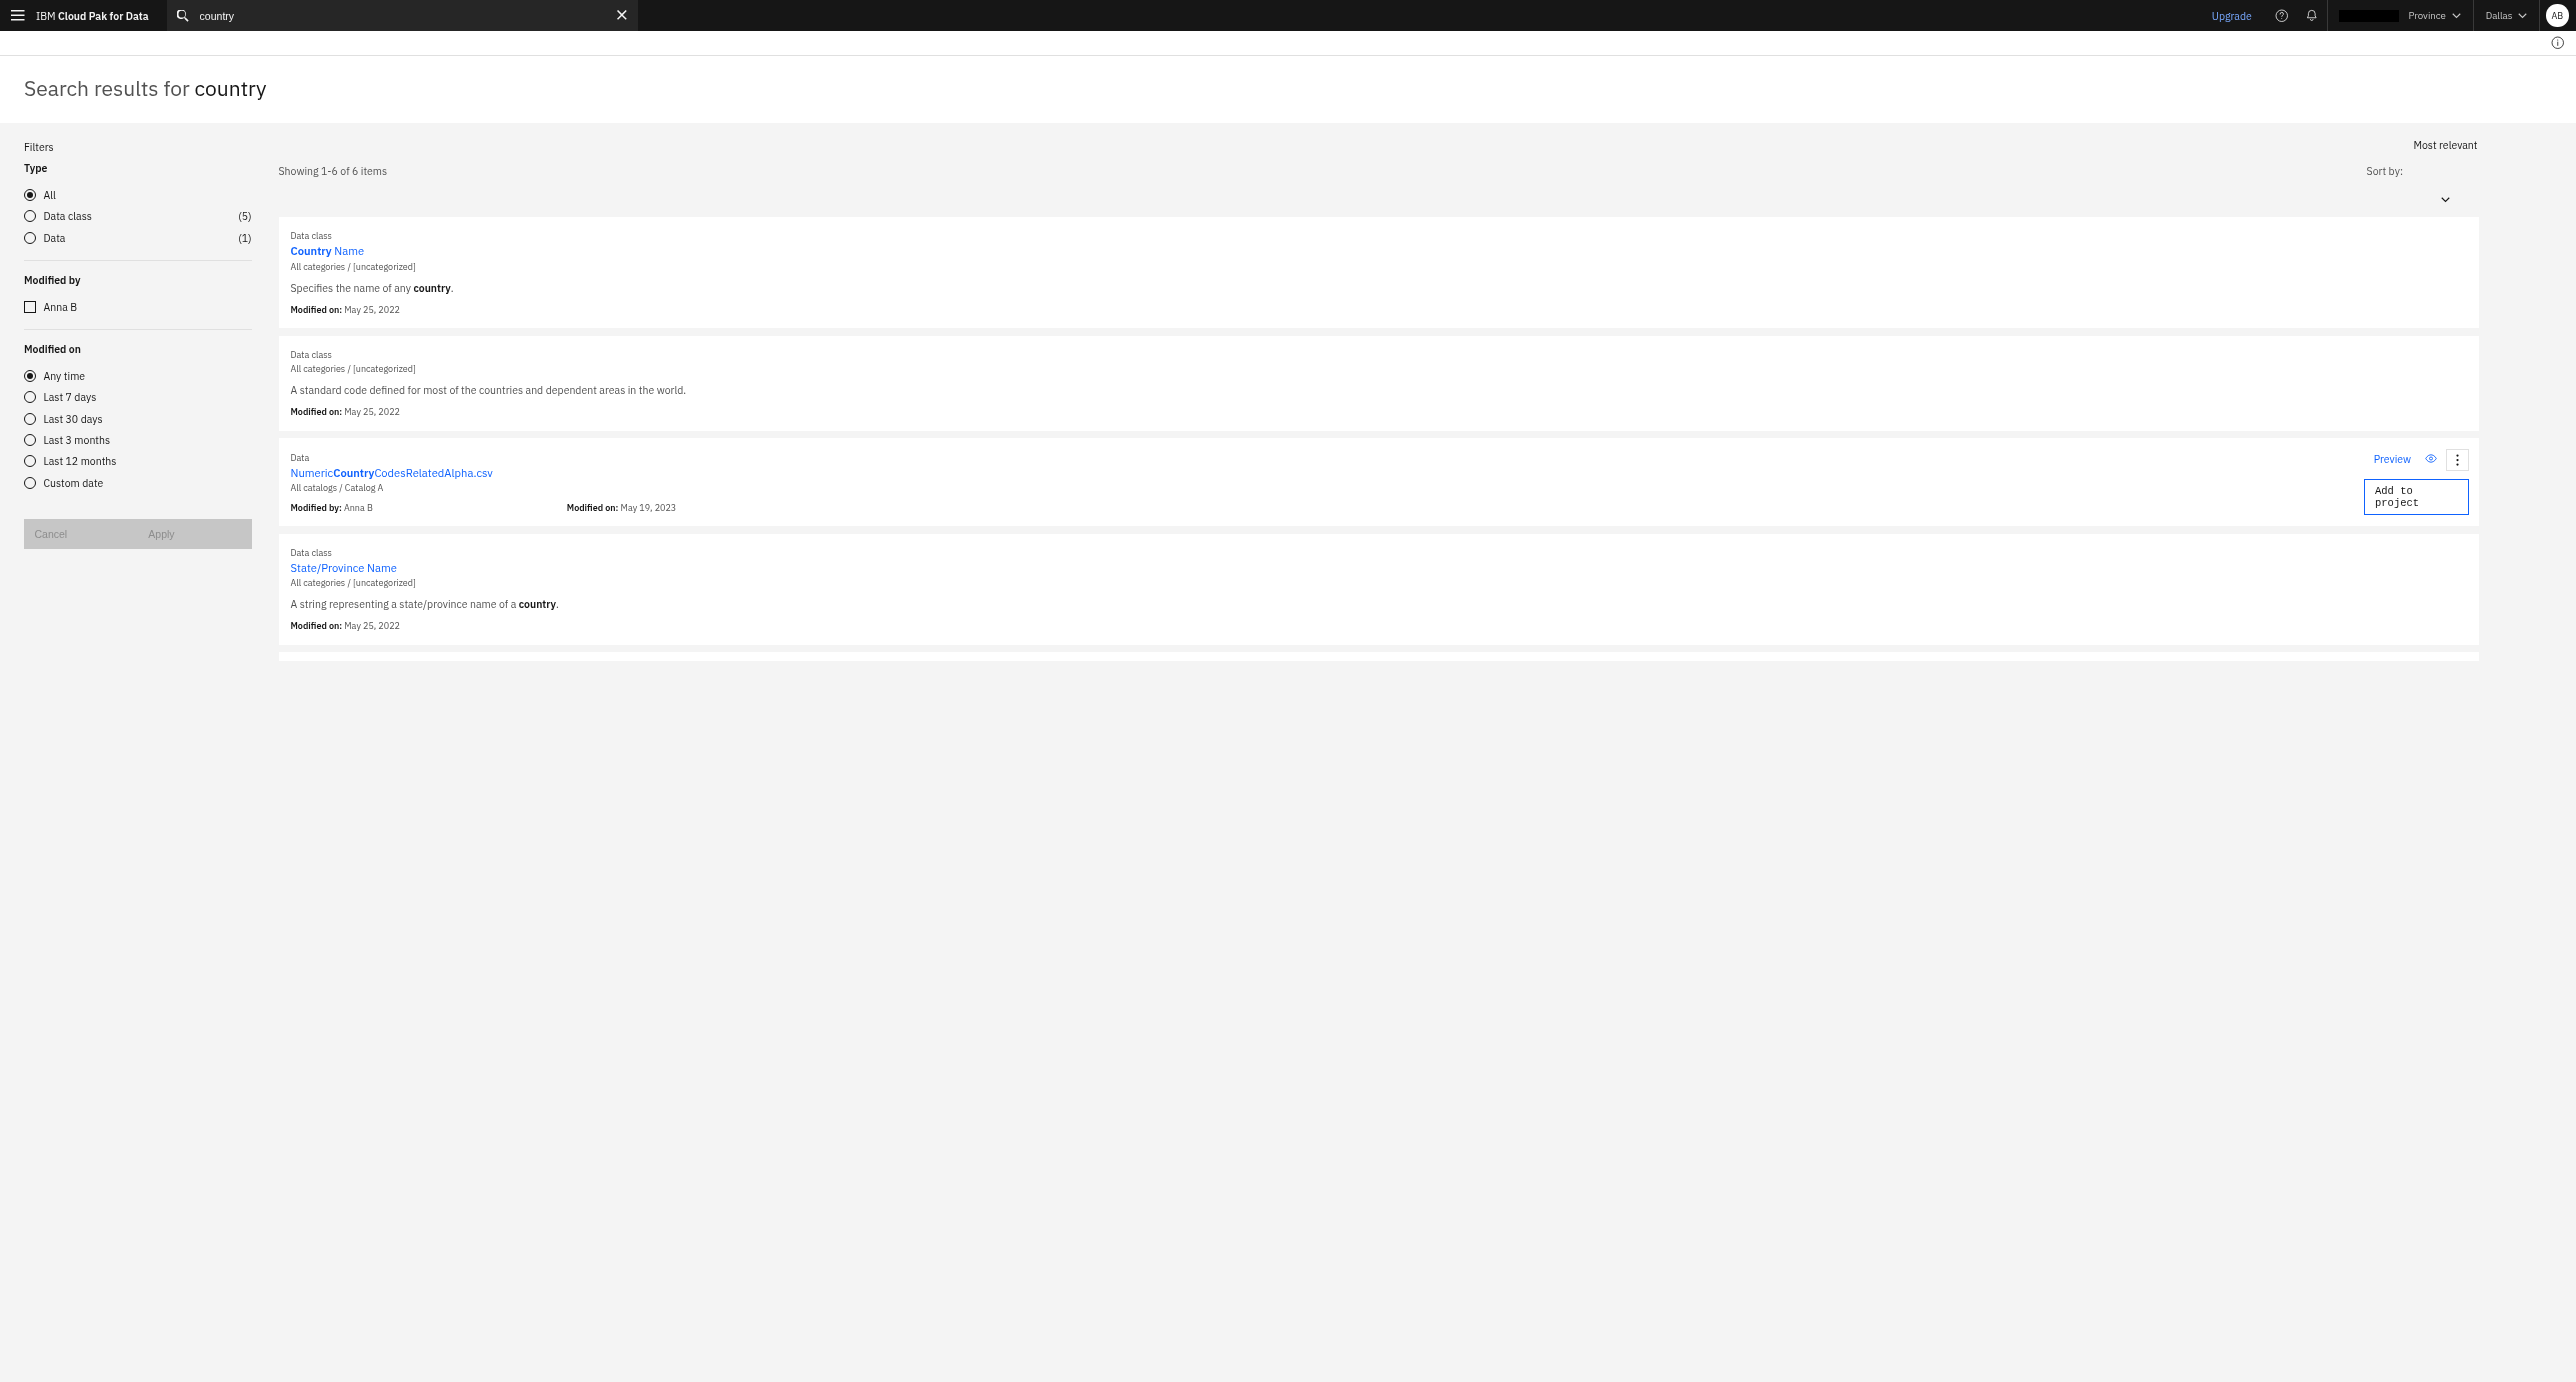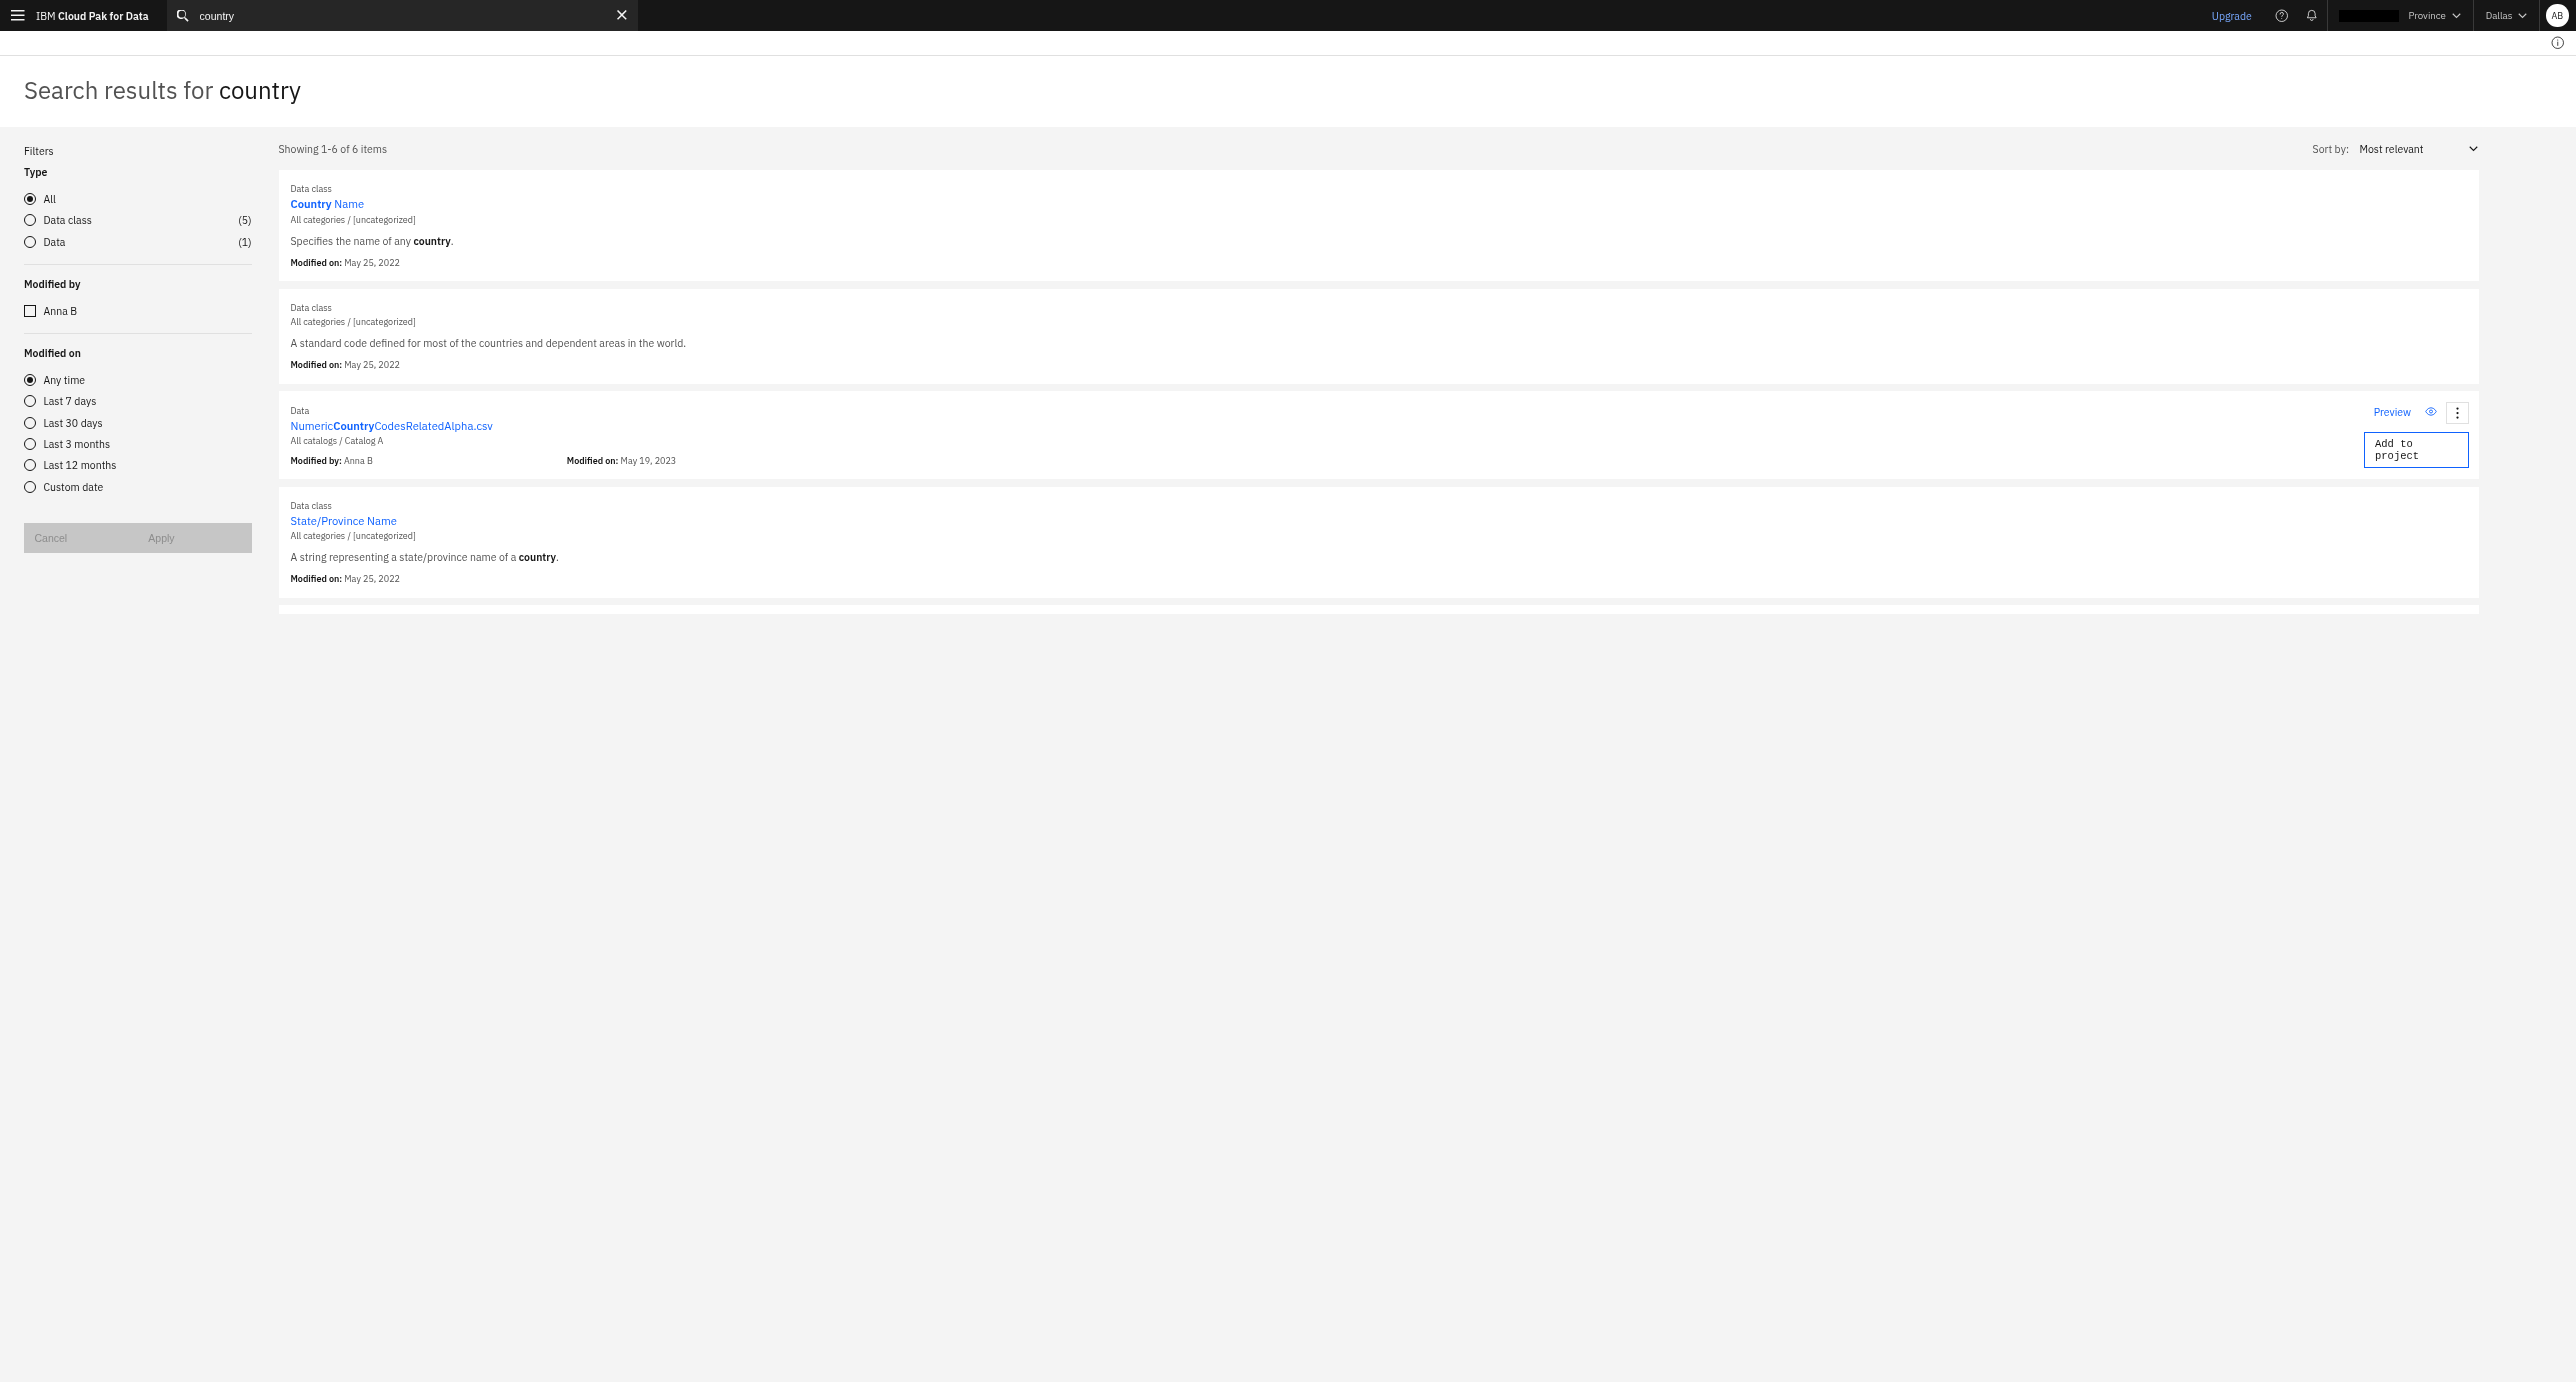--- a/index.html
+++ b/index.html
@@ -133,21 +133,21 @@
     justify-content: center;
     cursor: pointer;
   }
 
   
   .page-title-wrap {
     padding: 18px 24px 21px 24px;
     background: #fff;
   }
   .page-title {
-    font-size: 24px;
+    font-size: 21px;
     font-weight: 400;
     color: #525252;
   }
   .page-title .term {
     color: #161616;
   }
 
   
   .main {
     display: flex;
@@ -246,20 +246,21 @@
     gap: 10.5px;
     font-size: 10.5px;
     color: #525252;
   }
   .sort-select {
     display: flex;
     align-items: center;
     gap: 45px;
     cursor: pointer;
     color: #161616;
+    flex-direction: column;
   }
 
   .result-card {
     background: #fff;
     padding: 13.5px 13.5px 13.5px 12px;
     margin-bottom: 7.5px;
     position: relative;
   }
   .result-type {
     font-size: 9px;

